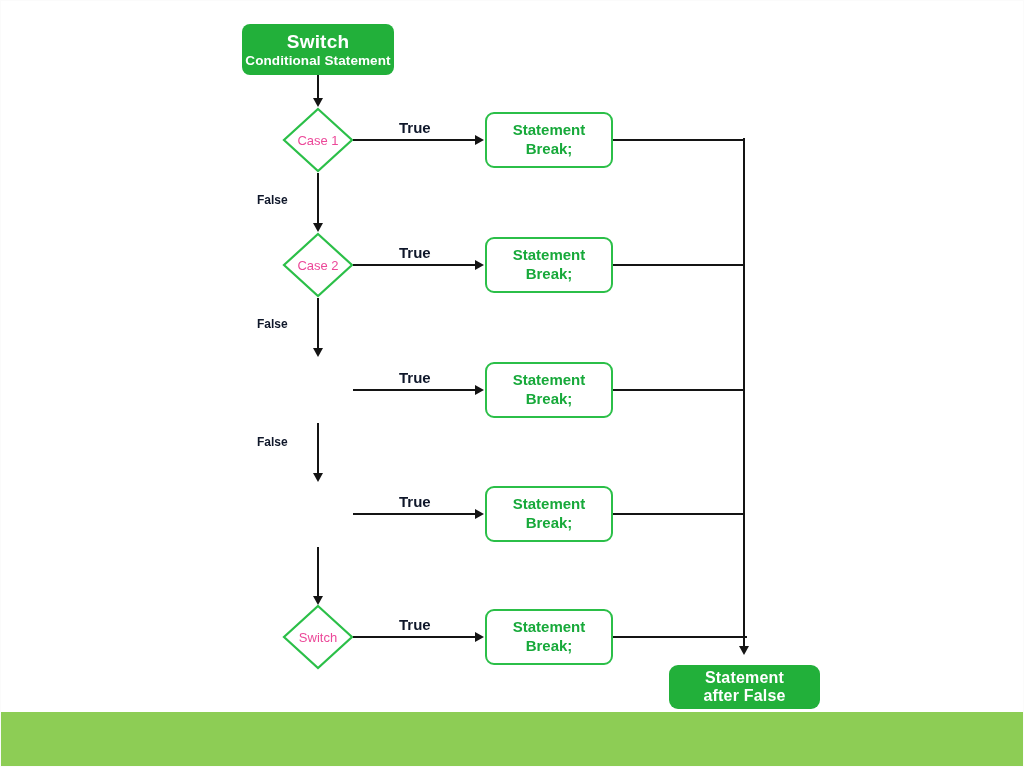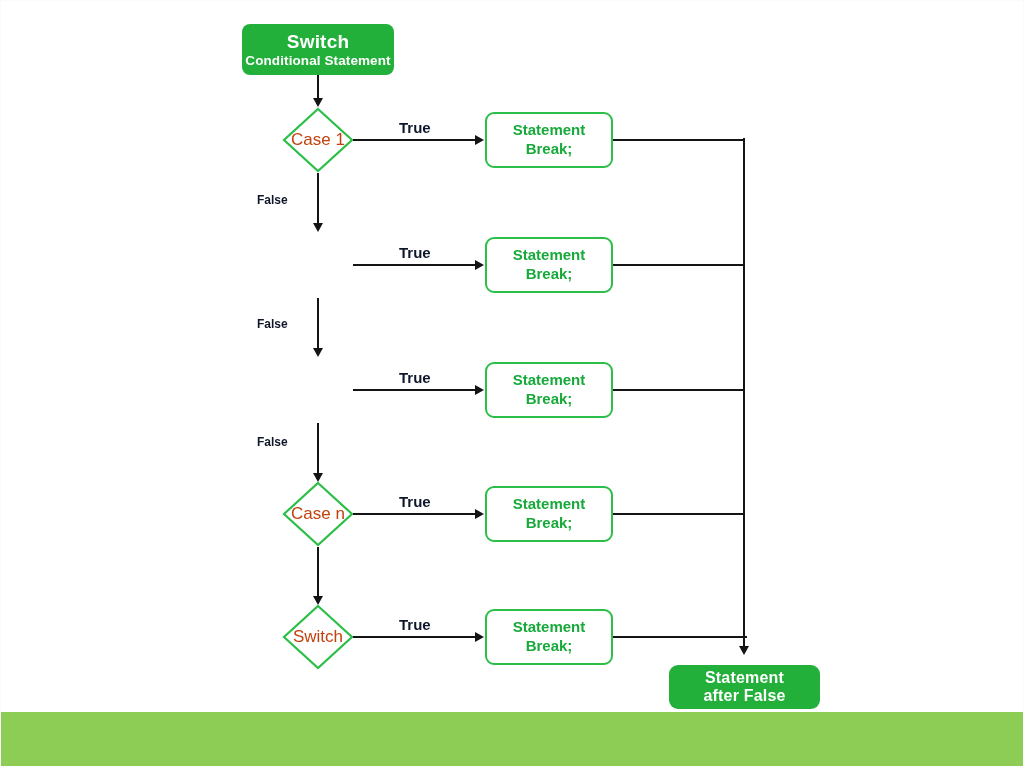--- a/index.html
+++ b/index.html
@@ -89,22 +89,22 @@
     height: 66px;
   }
   .diamond svg { display: block; }
   .diamond .dlabel {
     position: absolute;
     left: 0; top: 0;
     width: 72px; height: 66px;
     display: flex;
     align-items: center;
     justify-content: center;
-    color: #c2410c;
-    font-size: 17px;
+    color: #ec4899;
+    font-size: 13px;
     font-weight: normal;
     white-space: nowrap;
   }
 
   
   .ln {
     position: absolute;
     background: #141414;
   }
   .ln-v { width: 2px; }
@@ -162,20 +162,26 @@
   <div class="stmt-box" style="left:484px; top:111px;">
     <span>Statement</span>
     <span>Break;</span>
   </div>
   <div class="ln ln-h" style="left:612px; top:138px; width:132px;"></div>
 
   <div class="ln ln-v" style="left:316px; top:172px; height:53px;"></div>
   <div class="arrow-down" style="left:312px; top:222px;"></div>
   <div class="edge-label label-false" style="left:256px; top:192px;">False</div>
 
+  <div class="diamond" style="left:281px; top:231px;">
+    <svg width="72" height="66" viewBox="0 0 72 66">
+      <polygon points="36,2 70,33 36,64 2,33" fill="#ffffff" stroke="#2bbf48" stroke-width="2.2"></polygon>
+    </svg>
+    <div class="dlabel">Case 2</div>
+  </div>
   <div class="ln ln-h" style="left:352px; top:263px; width:126px;"></div>
   <div class="arrow-right" style="left:474px; top:259px;"></div>
   <div class="edge-label" style="left:398px; top:243px;">True</div>
   <div class="stmt-box" style="left:484px; top:236px;">
     <span>Statement</span>
     <span>Break;</span>
   </div>
   <div class="ln ln-h" style="left:612px; top:263px; width:132px;"></div>
   <div class="ln ln-v" style="left:316px; top:297px; height:53px;"></div>
   <div class="arrow-down" style="left:312px; top:347px;"></div>
@@ -186,26 +192,20 @@
   <div class="edge-label" style="left:398px; top:368px;">True</div>
   <div class="stmt-box" style="left:484px; top:361px;">
     <span>Statement</span>
     <span>Break;</span>
   </div>
   <div class="ln ln-h" style="left:612px; top:388px; width:132px;"></div>
   <div class="ln ln-v" style="left:316px; top:422px; height:53px;"></div>
   <div class="arrow-down" style="left:312px; top:472px;"></div>
   <div class="edge-label label-false" style="left:256px; top:434px;">False</div>
 
-  <div class="diamond" style="left:281px; top:480px;">
-    <svg width="72" height="66" viewBox="0 0 72 66">
-      <polygon points="36,2 70,33 36,64 2,33" fill="#ffffff" stroke="#2bbf48" stroke-width="2.2"></polygon>
-    </svg>
-    <div class="dlabel">Case n</div>
-  </div>
   <div class="ln ln-h" style="left:352px; top:512px; width:126px;"></div>
   <div class="arrow-right" style="left:474px; top:508px;"></div>
   <div class="edge-label" style="left:398px; top:492px;">True</div>
   <div class="stmt-box" style="left:484px; top:485px;">
     <span>Statement</span>
     <span>Break;</span>
   </div>
   <div class="ln ln-h" style="left:612px; top:512px; width:132px;"></div>
   <div class="ln ln-v" style="left:316px; top:546px; height:52px;"></div>
   <div class="arrow-down" style="left:312px; top:595px;"></div>

